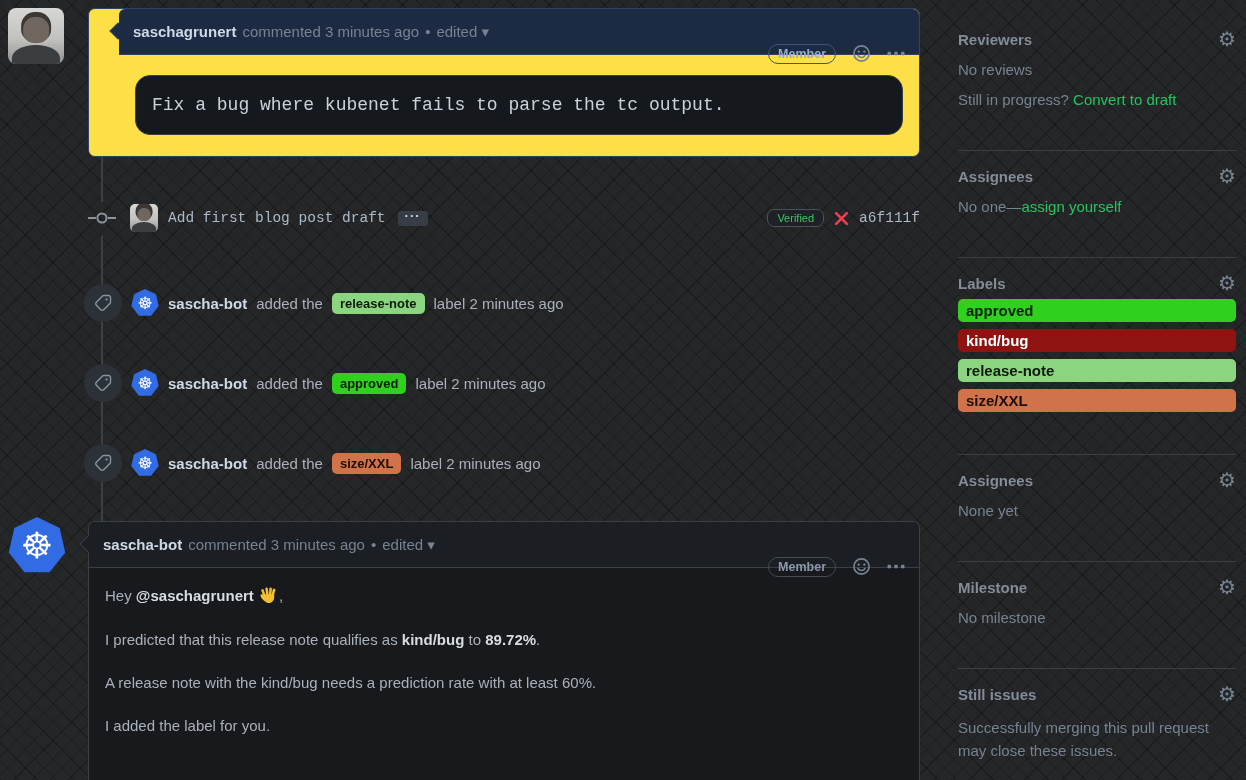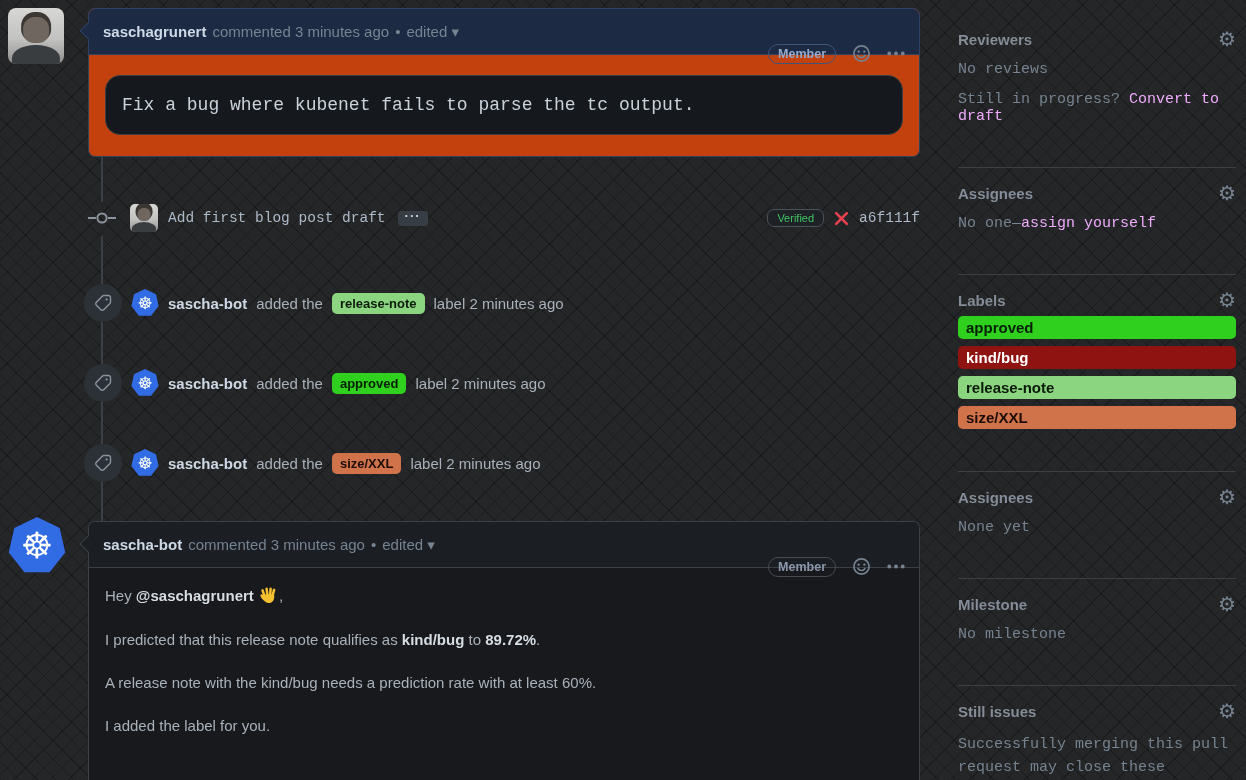--- a/index.html
+++ b/index.html
@@ -20,21 +20,21 @@
   .photo::before { content:""; position:absolute; left:50%; top:16%; width:46%; height:46%; transform:translateX(-50%); border-radius:46% 46% 42% 42%; background:#6f675f; box-shadow:0 -3px 0 2px #3c3733; }
   .photo::after { content:""; position:absolute; left:50%; bottom:-12%; width:86%; height:46%; transform:translateX(-50%); border-radius:50% 50% 0 0; background:#3a3d40; }
   .k8s { display:flex; align-items:center; justify-content:center; clip-path:polygon(50% 0%,89.1% 18.8%,98.7% 61.1%,71.7% 95.1%,28.3% 95.1%,1.3% 61.1%,10.9% 18.8%); color:#fff; cursor:pointer; }
   .k8s-big { position:absolute; left:8px; width:58px; height:58px; font-size:36px; }
   .k8s-mini { width:28px; height:28px; font-size:17px; flex:0 0 28px; }
   .avatar-mini-photo { width:28px; height:28px; border-radius:5px; overflow:hidden; flex:0 0 28px; cursor:pointer; }
 
   .comment { position:absolute; left:88px; width:832px; border:1px solid #3a4046; border-radius:7px; background:#17191d; }
   .c-header { height:46px; display:flex; align-items:center; gap:6px; padding:0 14px; border-bottom:1px solid #3a4046; border-radius:6px 6px 0 0; background:#1b1e23; position:relative; font-size:15px; }
   .caret { position:absolute; left:-7px; top:16px; width:12px; height:12px; transform:rotate(45deg); background:#1b1e23; border-left:1px solid #3a4046; border-bottom:1px solid #3a4046; }
-  #comment1 { top:8px; height:149px; border-color:#2e4263; background:#c2410c; }
+  #comment1 { top:8px; height:149px; border-color:#2e4263; background:#fde047;padding-left:30px; }
   #comment1 .c-header { border-bottom-color:#2e4263; }
   #comment1 .caret { border-color:#2e4263; }
   .author { font-weight:bold; color:#cdd9e5; cursor:pointer; }
   .meta { color:#768390; }
   .edited-dd { color:#768390; cursor:pointer; }
   .hdr-right { margin-left:auto; display:flex; align-items:center; gap:16px;margin-top:44px; }
   .member-badge { font-size:12.5px; font-weight:bold; padding:2px 9px; border:1px solid #454c54; border-radius:2em; color:#8b98ab; }
   .badge-blue { border-color:#3e5479; color:#97aacb; }
   .icon-btn { display:flex; align-items:center; cursor:pointer; color:#768390; }
 
@@ -59,22 +59,22 @@
   .wave { vertical-align:-4px; margin:0 1px; }
   .mention { cursor:pointer; }
 
   
   .sidebar { position:absolute; left:958px; top:22px; width:278px; font-size:15px; color:#768390; }
   .side-section { padding:16px 0 42px; border-bottom:1px solid #3a4046; }
   .side-section:first-child { padding-top:8px; }
   .side-title-row { display:flex; align-items:center; justify-content:space-between; }
   .side-title { font-weight:bold; color:#848d97; font-size:15px; }
   .gear { color:#768390; font-size:20px; line-height:18px; cursor:pointer; }
-  .side-row { margin-top:13px;font-family:Liberation Mono, monospace; }
-  .side-link { color:#f0abfc; cursor:pointer; }
+  .side-row { margin-top:13px; }
+  .side-link { color:#22c55e; cursor:pointer; }
   .side-label { height:23px; line-height:23px; padding:0 8px; border-radius:5px; font-weight:bold; font-size:15px; margin-top:7px; cursor:pointer; }
   .labels-list { margin-top:6px; }
 </style>
 </head>
 <body>
 
 <div class="tl-seg" style="top:157px;height:45px"></div>
 <div class="tl-seg" style="top:236px;height:48px"></div>
 <div class="tl-seg" style="top:320px;height:44px"></div>
 <div class="tl-seg" style="top:400px;height:44px"></div>

